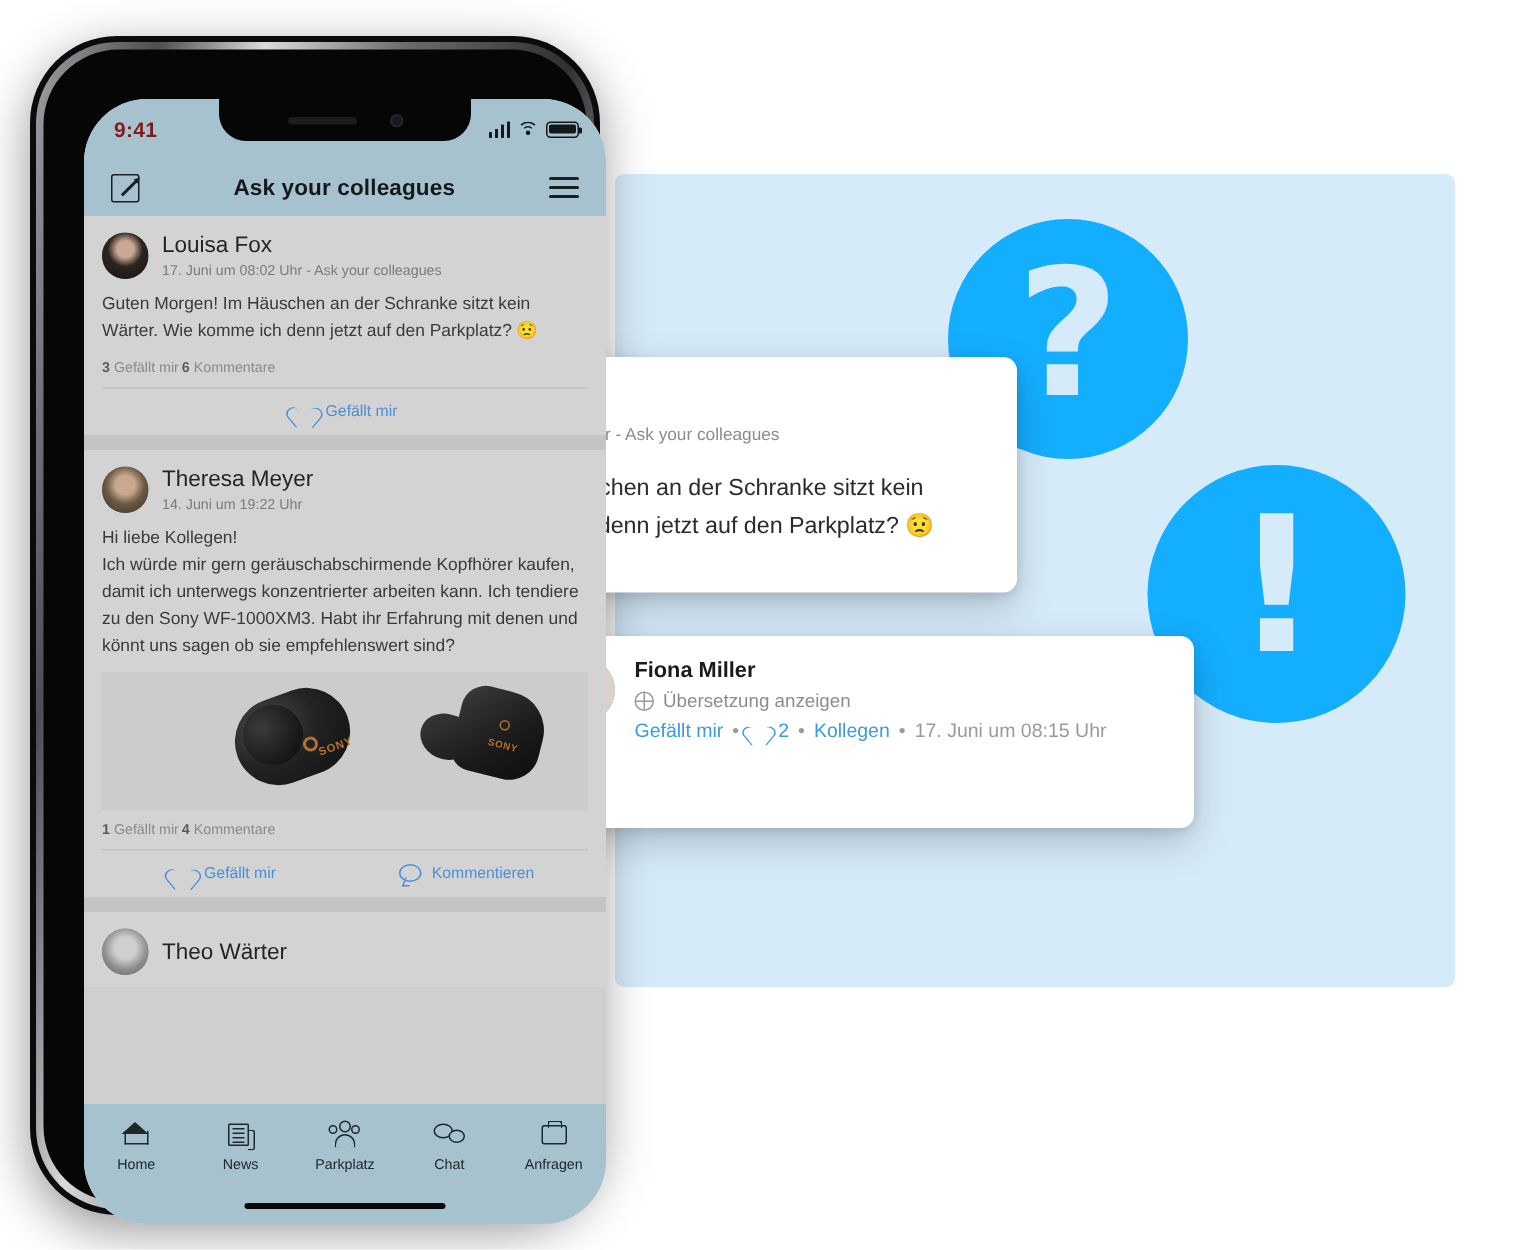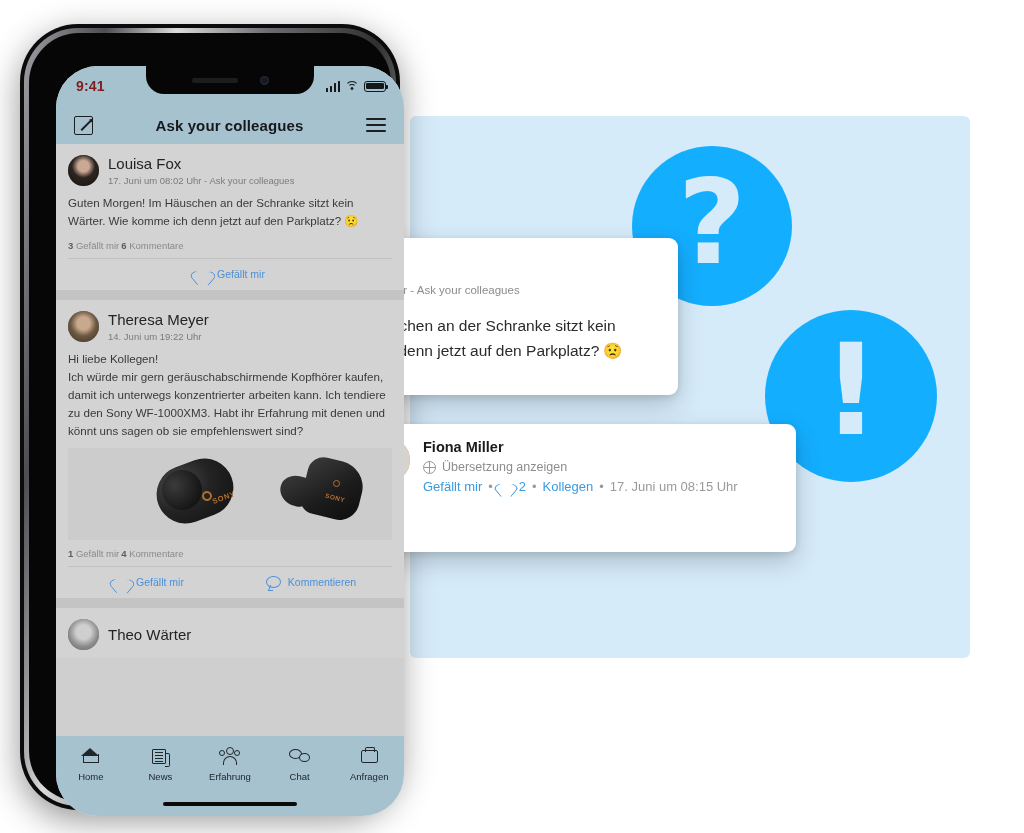--- a/index.html
+++ b/index.html
@@ -400,21 +400,21 @@
         </div>
         <div class="tab">
           <div class="tab-icon">
             <div class="cont-i">
                 <div class="h1"></div>
                 <div class="h2"></div>
                 <div class="h3"></div>
                 <div class="b1"></div>
               </div>
           </div>
-          <div class="tab-label">Erfahrung</div>
+          <div class="tab-label">Parkplatz</div>
         </div>
         <div class="tab">
           <div class="tab-icon chat-i">
             <div class="b b1"></div>
               <div class="b b2"></div>
           </div>
           <div class="tab-label">Chat</div>
         </div>
         <div class="tab">
           <div class="tab-icon">

